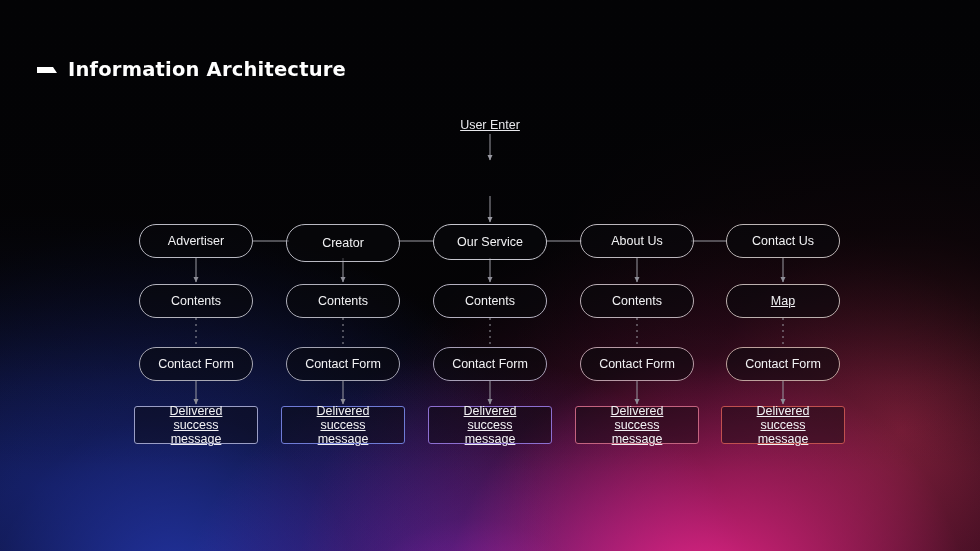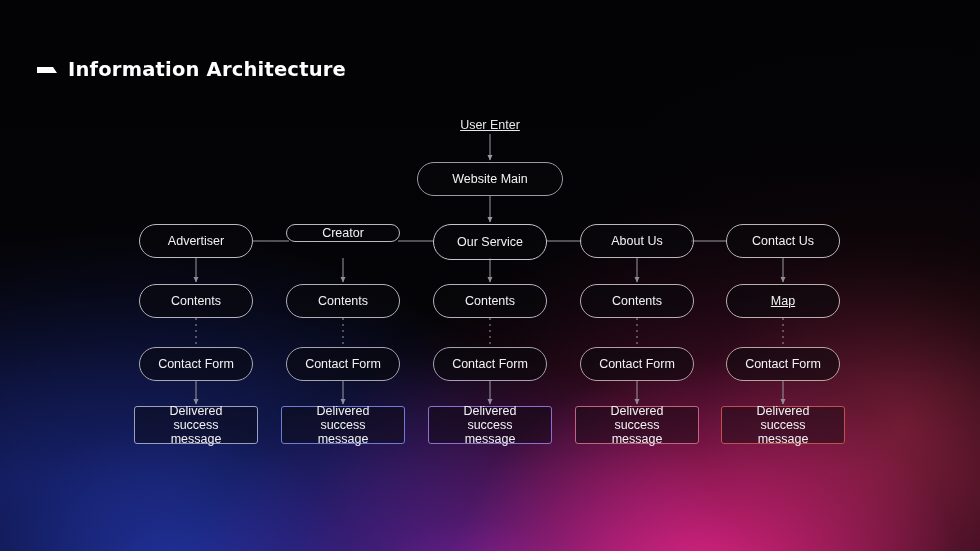--- a/index.html
+++ b/index.html
@@ -51,20 +51,21 @@
     border-radius:22px;
     border:1px solid #9a9aa2;
     background:rgba(10,9,13,0.55);
   }
   .rect{
     border-radius:3px;
     border:1px solid #8e8e98;
     background:rgba(10,9,13,0.45);
     line-height:14px;
     padding:0 22px;
+    text-decoration:underline;
   }
   .label-plain{
     position:absolute;color:#e8e8ec;font-size:12.5px;z-index:4;
     text-align:center;
   }
 </style>
 </head>
 <body>
 
 <div id="bg"></div>
@@ -116,28 +117,27 @@
 
   <div class="header">
     <svg class="flag-icon" viewBox="0 0 22 14">
       <path d="M1 10 L21 10 L17 4 L1 4 Z" fill="#ffffff"></path>
     </svg>
     <div class="title">Information Architecture</div>
   </div>
 
   <div class="label-plain" style="left:430px;top:118px;width:120px;text-decoration:underline;">User Enter</div>
 
-  <div class="node pill" style="left:417px;top:162px;width:146px;height:34px;">Website Main</div>
 
   <div class="node pill" style="left:139px;top:224px;width:114px;height:34px;border-color:#b9b9c2;">Advertiser</div>
   <div class="node pill" style="left:139px;top:284px;width:114px;height:34px;border-color:#b3b3bd;">Contents</div>
   <div class="node pill" style="left:139px;top:347px;width:114px;height:34px;border-color:#a8a8b4;">Contact Form</div>
   <div class="node rect" style="left:134px;top:406px;width:124px;height:38px;border-color:#9a9ec6;">Delivered success message</div>
 
-  <div class="node pill" style="left:286px;top:224px;width:114px;height:18px;border-color:#b9b9c2;">Creator</div>
+  <div class="node pill" style="left:286px;top:224px;width:114px;height:38px;border-color:#b9b9c2;">Creator</div>
   <div class="node pill" style="left:286px;top:284px;width:114px;height:34px;border-color:#b0b0bb;">Contents</div>
   <div class="node pill" style="left:286px;top:347px;width:114px;height:34px;border-color:#a3a3b2;">Contact Form</div>
   <div class="node rect" style="left:281px;top:406px;width:124px;height:38px;border-color:#6f7bd6;">Delivered success message</div>
 
   <div class="node pill" style="left:433px;top:224px;width:114px;height:36px;border-color:#c6c6ce;">Our Service</div>
   <div class="node pill" style="left:433px;top:284px;width:114px;height:34px;border-color:#b4b0bf;">Contents</div>
   <div class="node pill" style="left:433px;top:347px;width:114px;height:34px;border-color:#a79fb6;">Contact Form</div>
   <div class="node rect" style="left:428px;top:406px;width:124px;height:38px;border-color:#8d6fd1;">Delivered success message</div>
 
   <div class="node pill" style="left:580px;top:224px;width:114px;height:34px;border-color:#bcb7bd;">About Us</div>

